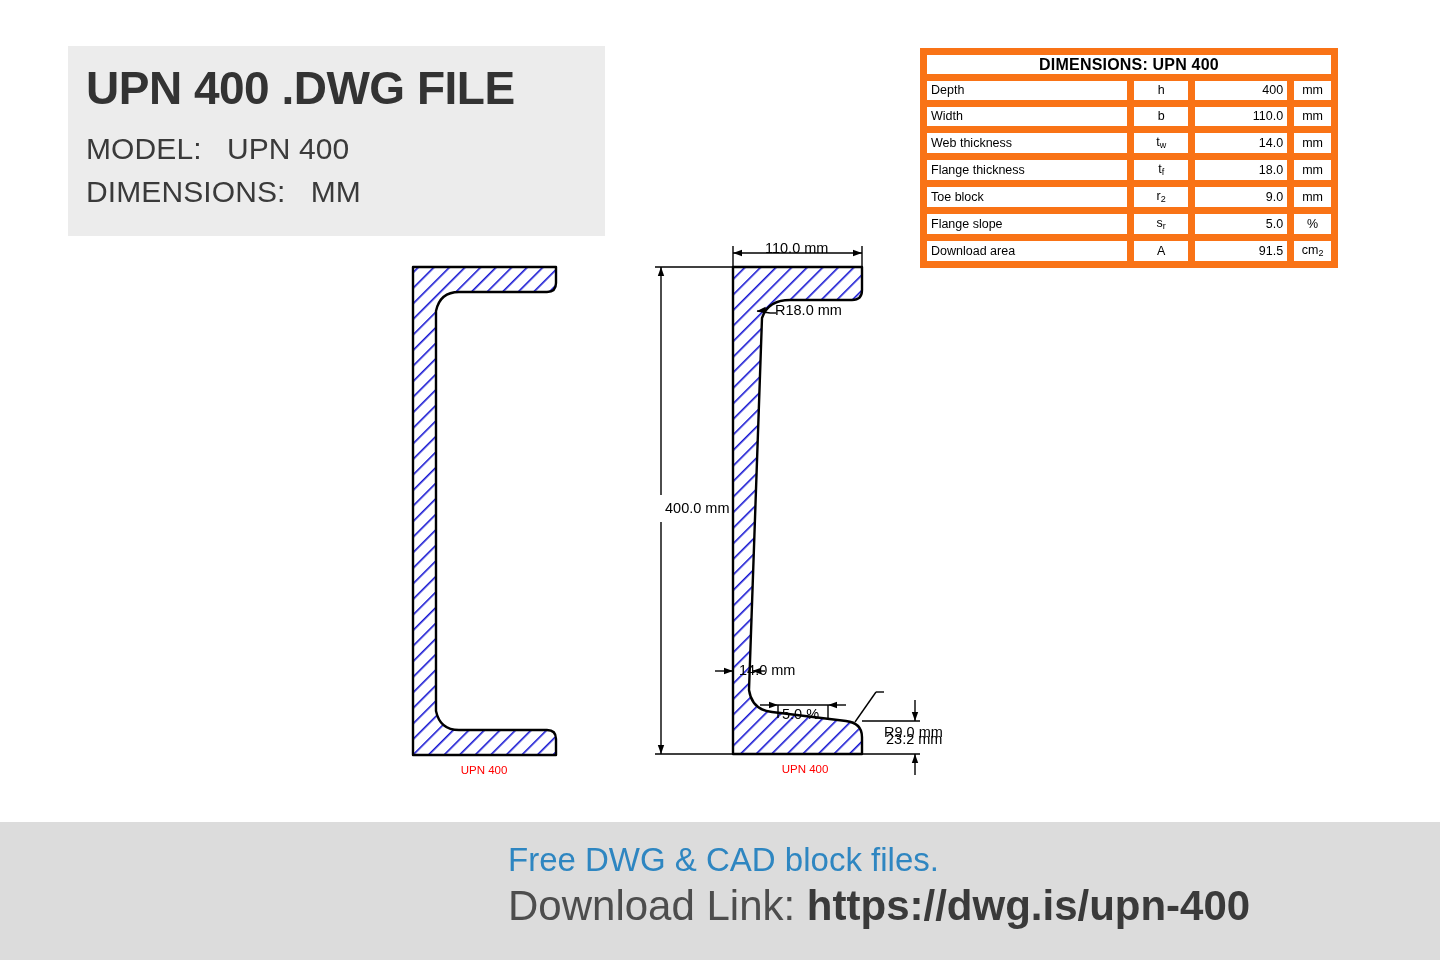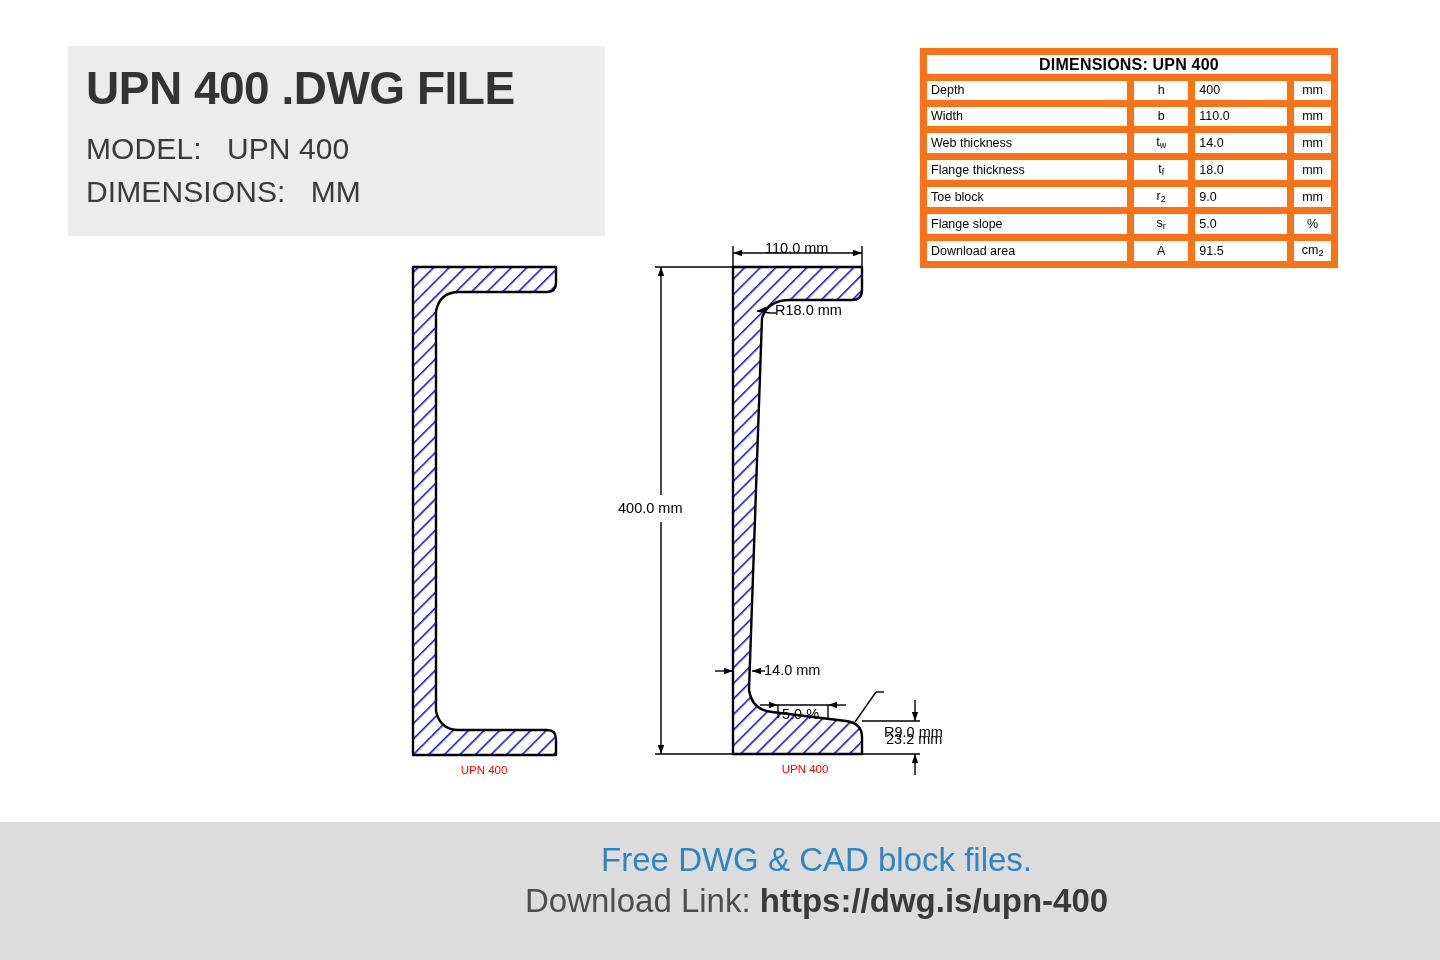--- a/index.html
+++ b/index.html
@@ -43,42 +43,42 @@
     border: 7px solid #f97316;
     font-size: 12.5px; color: #000;
     padding: 1px 4px; height: 19px; line-height: 17px;
   }
   #dim-table thead th {
     font-size: 16px; font-weight: bold; text-align: center;
     height: 24px; border-bottom: 2px solid #000; letter-spacing: 0.2px;
   }
   td.c-name { text-align: left; width: 210px; border-right: 2px solid #000;}
   td.c-sym  { text-align: center; width: 62px; border-right: 2px solid #000;}
-  td.c-val  { text-align: left; width: 100px; padding-right: 5px; border-right: 2px solid #000;}
+  td.c-val  { text-align: right; width: 100px; padding-right: 5px; border-right: 2px solid #000;}
   td.c-unit { text-align: center; width: 44px; }
   sub { font-size: 9px; vertical-align: baseline; position: relative; top: 2px; }
 
   
   #drawing { position: absolute; left: 0; top: 0; width: 1440px; height: 822px; }
   .dim-text {
     position: absolute; color: #000; font-size: 14.5px;
     font-family: "Liberation Sans", sans-serif; white-space: nowrap;
   }
 
   
   #footer {
     position: absolute; left: 0; top: 822px; width: 1440px; height: 138px;
     background: #dcdcdc;
   }
-  #footer-text { position: absolute; left: 525px; top: 18px; text-align: center; }
+  #footer-text { position: absolute; left: 508px; top: 18px; }
   #footer-line1 {
     font-size: 33px; color: #2e86c1; line-height: 1.22; white-space: nowrap;
   }
   #footer-line2 {
-    font-size: 33px; color: #4d4d4d; line-height: 1.25; white-space: nowrap;
+    font-size: 42px; color: #4d4d4d; line-height: 1.25; white-space: nowrap;
   }
   #footer-line2 b { color: #3a3a3a; font-weight: bold; }
 </style>
 </head>
 <body>
 
 <div id="page">
 
   <div id="header-box">
     <div id="doc-title">UPN 400 .DWG FILE</div>
@@ -233,23 +233,23 @@
         <line x1="862" y1="754" x2="920" y2="754"></line>
         <line x1="915" y1="700" x2="915" y2="721"></line>
         <line x1="915" y1="754" x2="915" y2="775"></line>
         <path d="M 915,721 l -3.2,-9 h6.4 z" fill="#000" stroke="none"></path>
         <path d="M 915,754 l -3.2,9 h6.4 z" fill="#000" stroke="none"></path>
       </g>
     </svg>
 
     
     <div class="dim-text" style="left:765px; top:240px;">110.0 mm</div>
-    <div class="dim-text" style="left:618px; top:500px;">400.0 mm</div>
+    <div class="dim-text" style="left:665px; top:500px;">400.0 mm</div>
     <div class="dim-text" style="left:775px; top:302px;">R18.0 mm</div>
-    <div class="dim-text" style="left:764px; top:662px;">14.0 mm</div>
+    <div class="dim-text" style="left:739px; top:662px;">14.0 mm</div>
     <div class="dim-text" style="left:782px; top:706px;">5.0 %</div>
     <div class="dim-text" style="left:884px; top:684px;margin-top:40px;">R9.0 mm</div>
     <div class="dim-text" style="left:886px; top:731px;">23.2 mm</div>
   </div>
 
   <div id="footer">
 
     <div id="footer-text">
       <div id="footer-line1">Free DWG &amp; CAD block files.</div>
       <div id="footer-line2">

